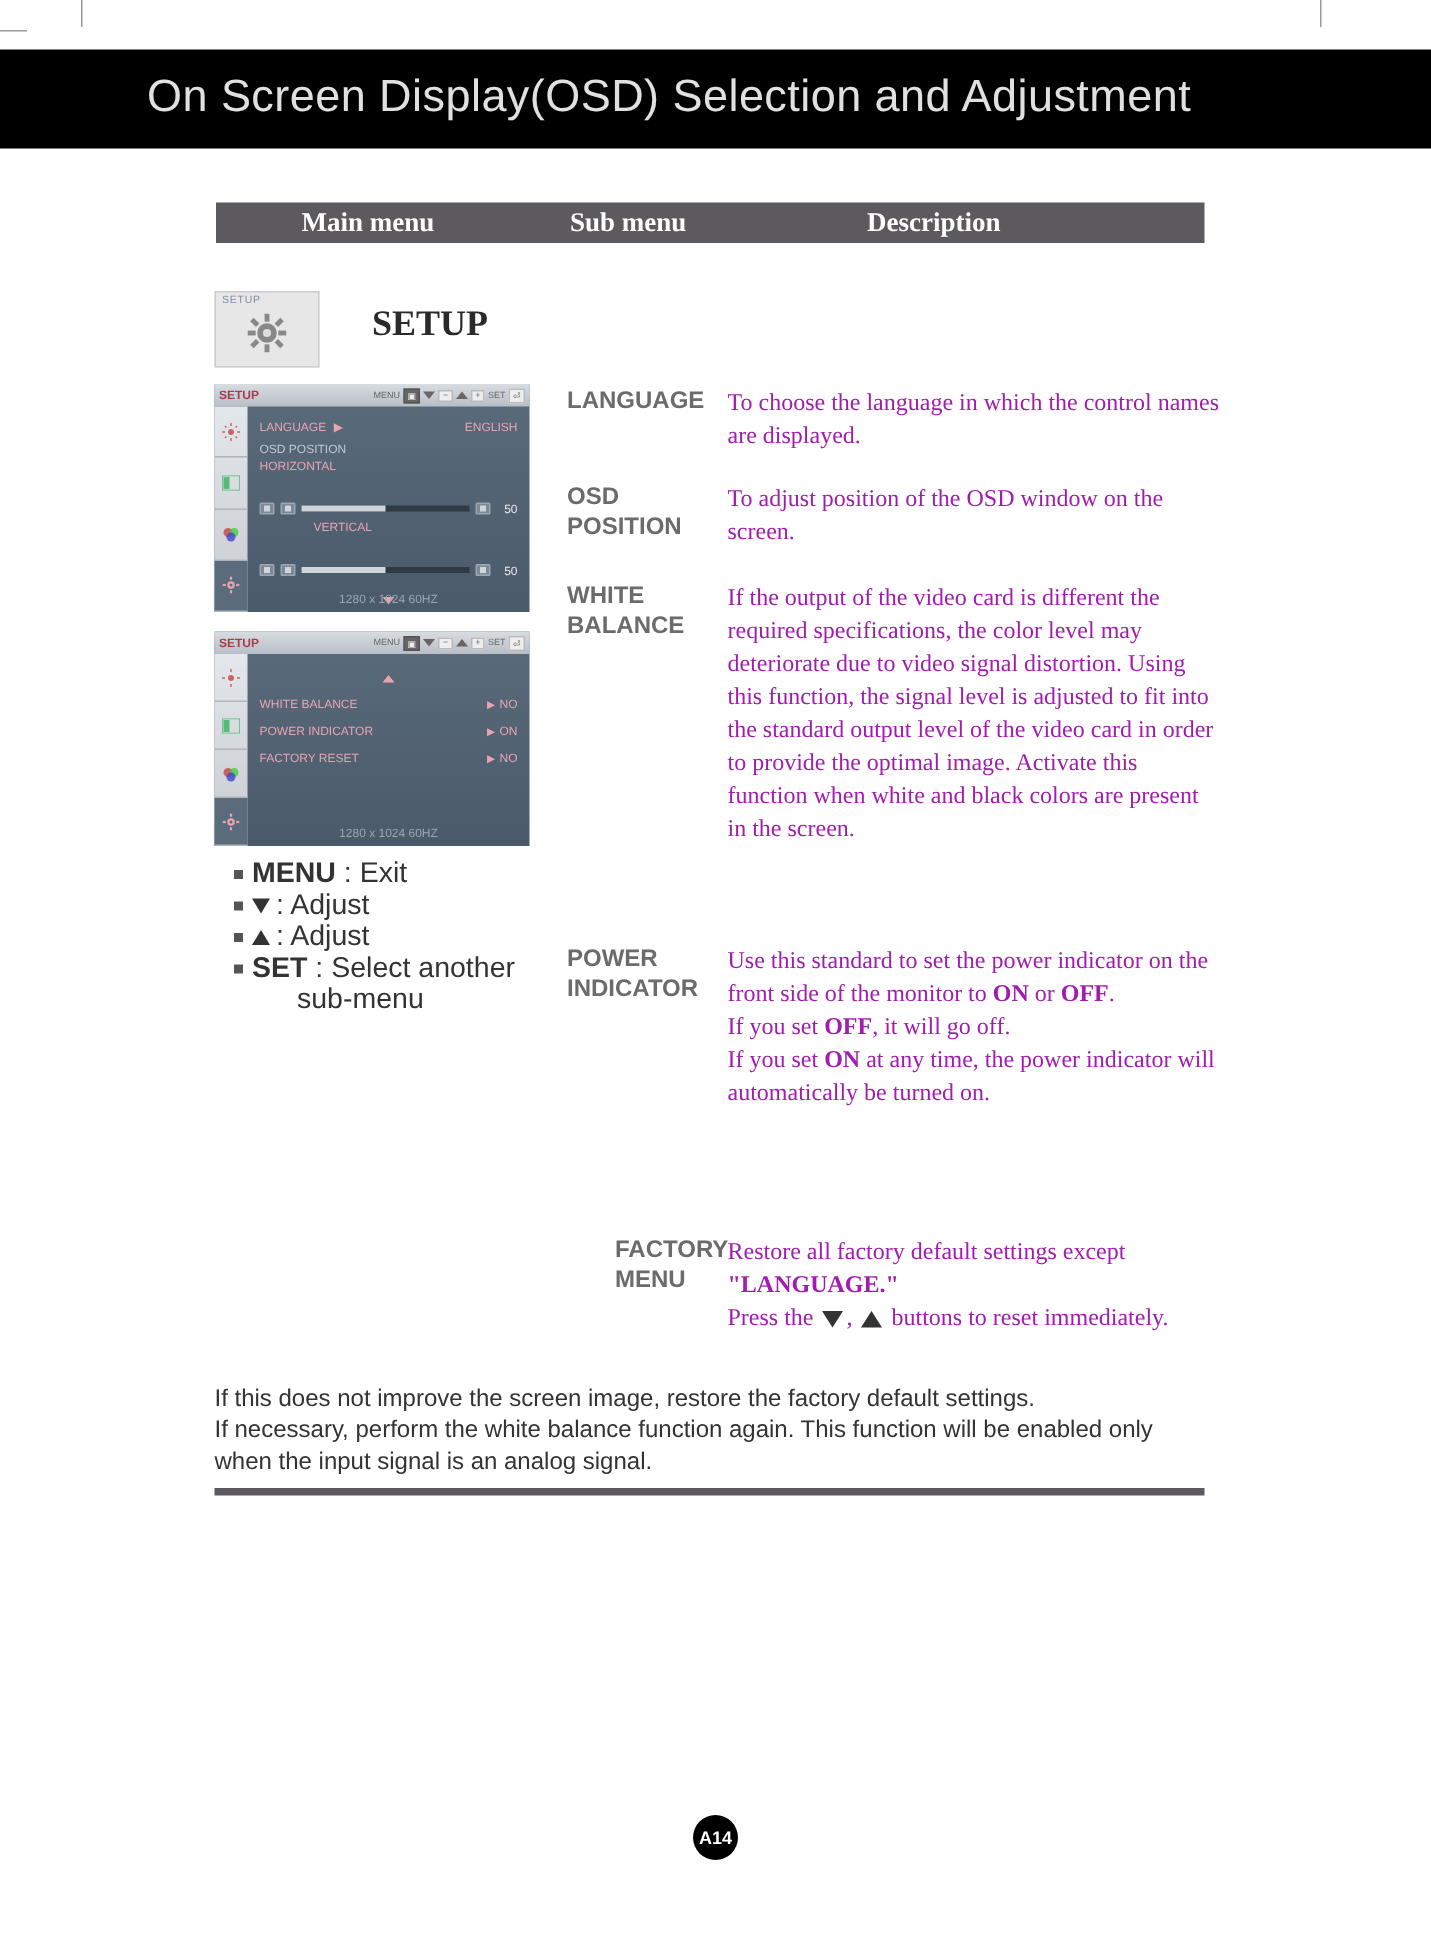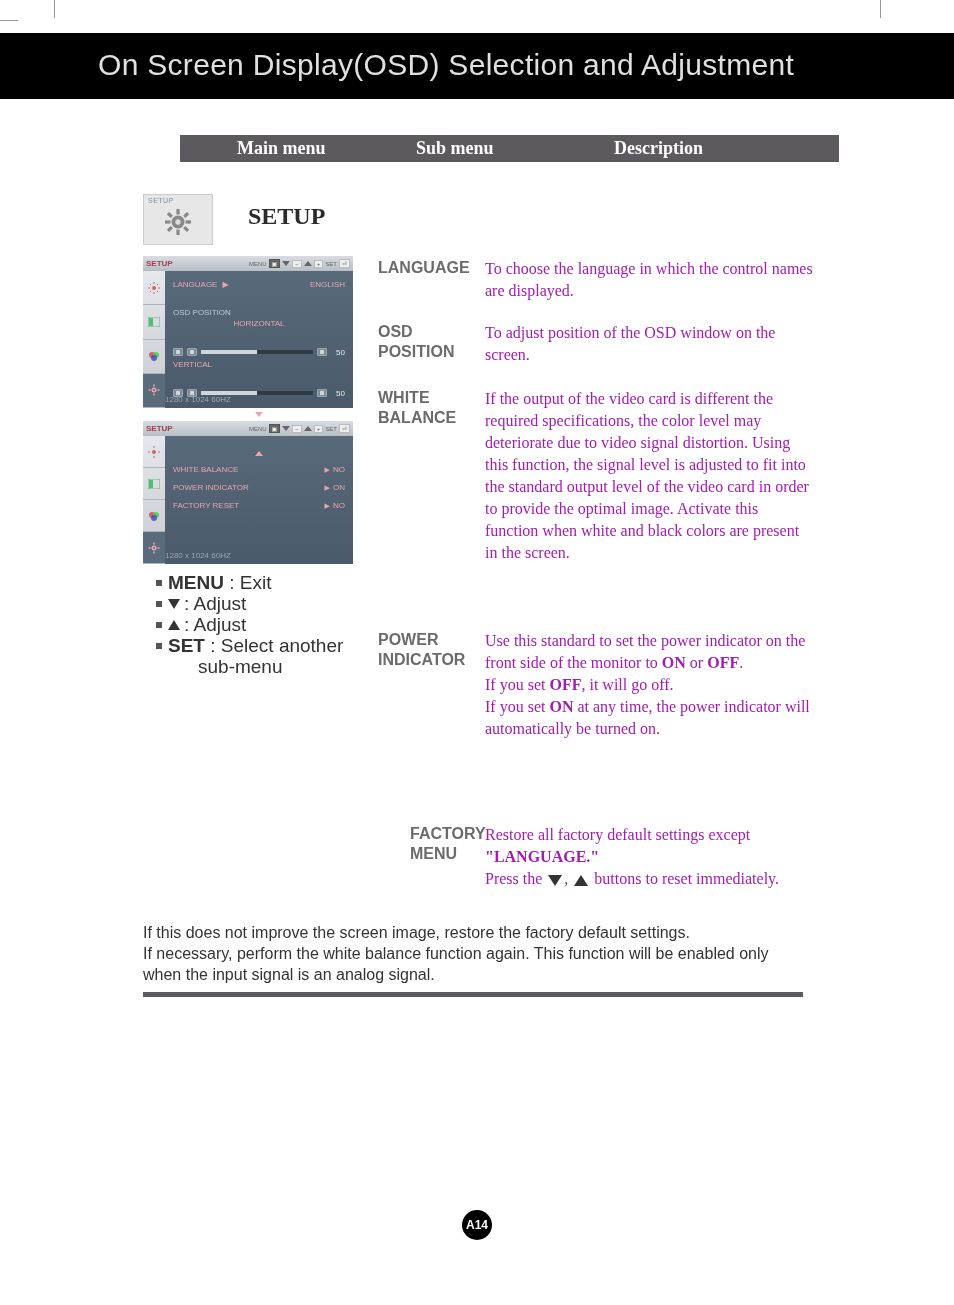--- a/index.html
+++ b/index.html
@@ -38,21 +38,20 @@
     position: absolute;
     left: 144px;
     top: 135px;
     width: 659px;
     height: 27px;
     background: #5d5a5f;
     color: #fff;
     font-family: Georgia, 'Times New Roman', serif;
     font-weight: bold;
     font-size: 18px;
-    margin-left: 36px;
   }
   .colhead span { position: absolute; top: 3px; }
   .ch1 { left: 57px; }
   .ch2 { left: 236px; }
   .ch3 { left: 434px; }
 
   
   .setup-icon-box {
     position: absolute;
     left: 143px; top: 194px;
@@ -109,30 +108,30 @@
   }
   .osd .sidebar .cell {
     flex: 1; display: flex; align-items: center; justify-content: center;
     border-bottom: 1px solid #aeb4bb;
   }
   .osd .sidebar .cell.sel { background: #5a6b7c; }
   .osd .content { position: absolute; left: 22px; right: 0; top: 0; bottom: 0; padding: 6px 8px; }
   .osd-row { font-size: 8px; color: #e8a5b0; display: flex; align-items: center; gap: 5px; height: 14px; }
   .osd-row .arrow-r { color: #e8a5b0; font-size: 8px; }
   .osd-row .val { margin-left: auto; color: #e8a5b0; font-size: 8px; }
-  .osd-sec { font-size: 8px; color: #bfc9d2; margin-top: 17px; }
+  .osd-sec { font-size: 8px; color: #bfc9d2; margin-top: 4px; }
   .slider {
     display: flex; align-items: center; gap: 4px; margin-top: 18px; height: 12px;
   }
   .slider .btn { width: 10px; height: 8px; background: #7c8a98; border: 1px solid #9aa6b1; border-radius: 1px; position: relative; }
   .slider .btn::after { content: ''; position: absolute; left: 2px; top: 1px; width: 4px; height: 4px; background: #cfd5db; }
   .slider .track { flex: 1; height: 4px; background: #2f3a44; position: relative; }
   .slider .fill { position: absolute; left: 0; top: 0; bottom: 0; background: #cfd5db; }
   .slider .num { font-size: 8px; color: #e8e8e8; width: 14px; text-align: right; }
-  .osd-res { position: absolute; bottom: 4px; left: 0; right: 0; text-align: left; font-size: 8px; color: #9aa6b1; }
+  .osd-res { position: absolute; bottom: 4px; left: 0; right: 0; text-align: center; font-size: 8px; color: #9aa6b1; }
   .osd-row2 { font-size: 8px; color: #e8a5b0; display: flex; align-items: center; height: 18px; }
   .osd-row2 .val { margin-left: auto; color: #e8a5b0; }
   .osd-row2 .play { margin-right: 3px; font-size: 7px; }
 
   
   .legend {
     position: absolute;
     left: 156px;
     top: 572px;
     font-size: 19px;
@@ -305,31 +304,31 @@
           </svg>
       </div>
     </div>
     <div class="content">
       <div class="osd-row">
         <span>LANGUAGE</span>
         <span class="arrow-r">▶</span>
         <span class="val">ENGLISH</span>
       </div>
       <div class="osd-sec">OSD  POSITION</div>
-      <div class="osd-sec" style="color:#e8a5b0;margin-top:2px;text-align:center;">HORIZONTAL</div>
+      <div class="osd-sec" style="color:#e8a5b0;margin-top:2px;">HORIZONTAL</div>
       <div class="slider">
         <div class="btn"></div>
         <div class="btn"></div>
         <div class="track">
             <div class="fill" style="width:50%"></div>
           </div>
         <div class="btn"></div>
         <div class="num">50</div>
       </div>
-      <div class="osd-sec" style="color:#e8a5b0;margin-top:2px;">VERTICAL</div>
+      <div class="osd-sec" style="color:#e8a5b0;margin-top:2px;margin-left:36px;">VERTICAL</div>
       <div class="slider">
         <div class="btn"></div>
         <div class="btn"></div>
         <div class="track">
             <div class="fill" style="width:50%"></div>
           </div>
         <div class="btn"></div>
         <div class="num">50</div>
       </div>
       <div style="text-align:center;margin-top:4px;"><span class="tri-s down" style="border-top-color:#e8a5b0;display:inline-block;"></span></div>

